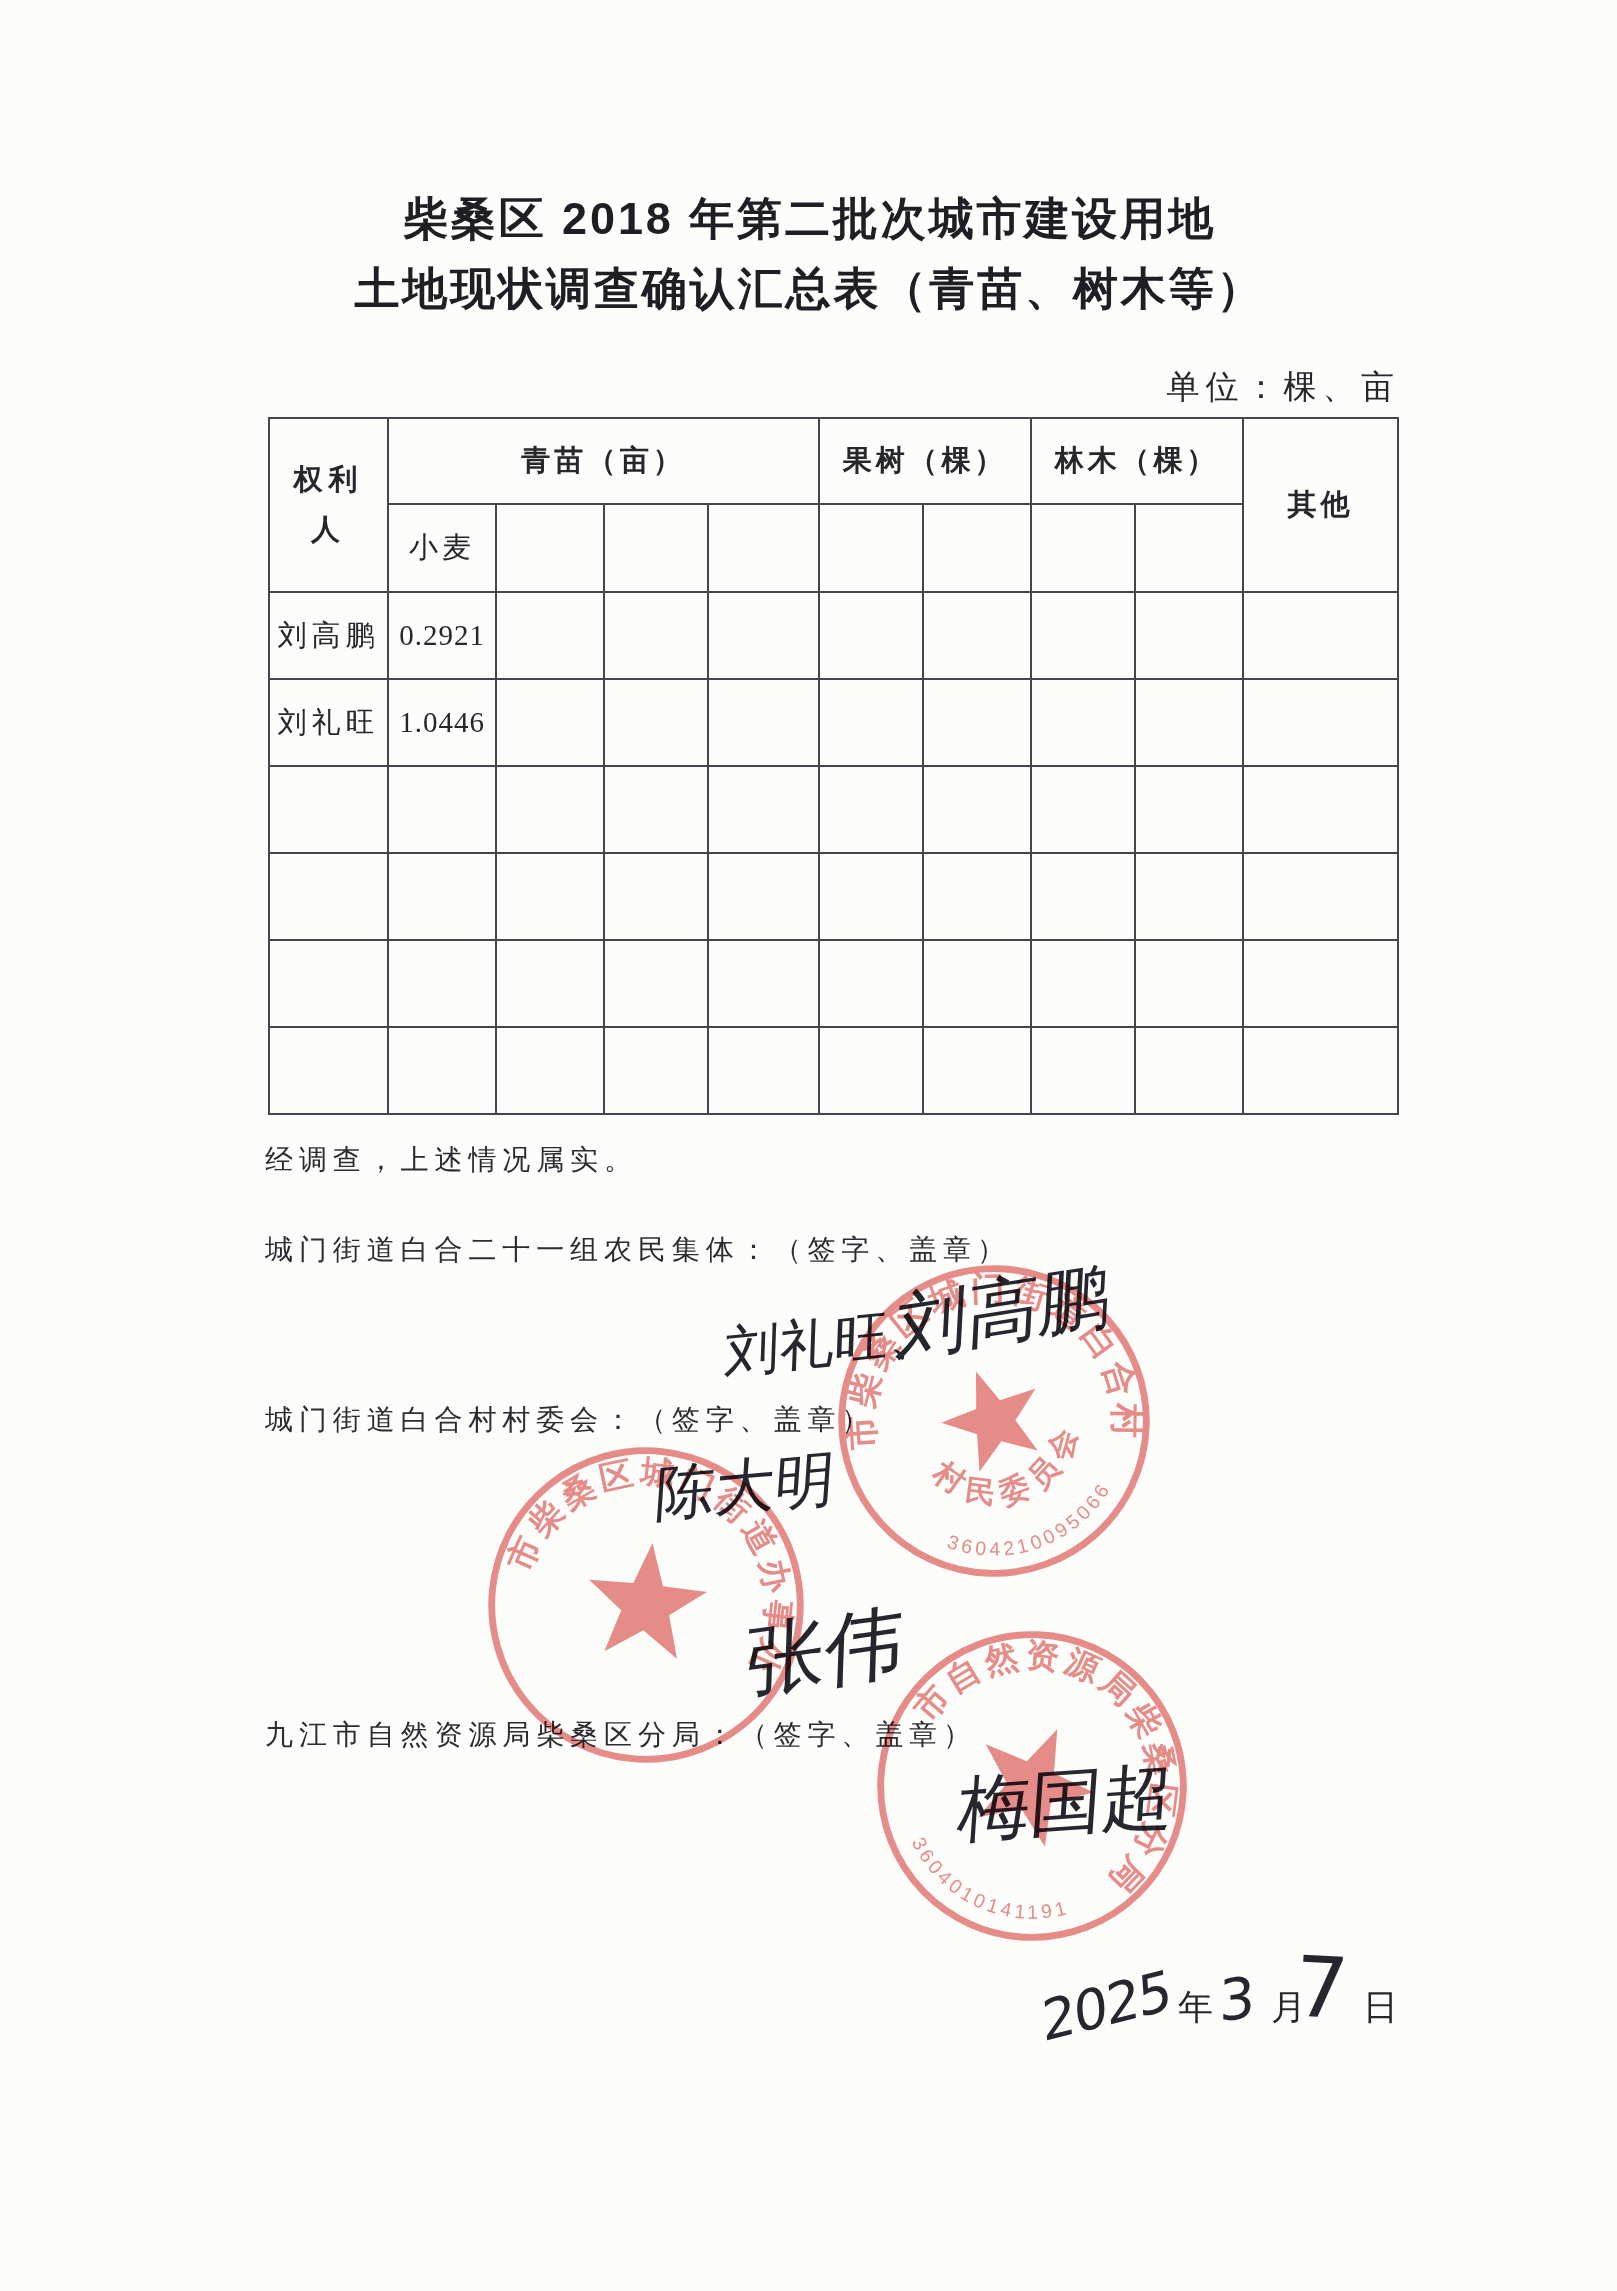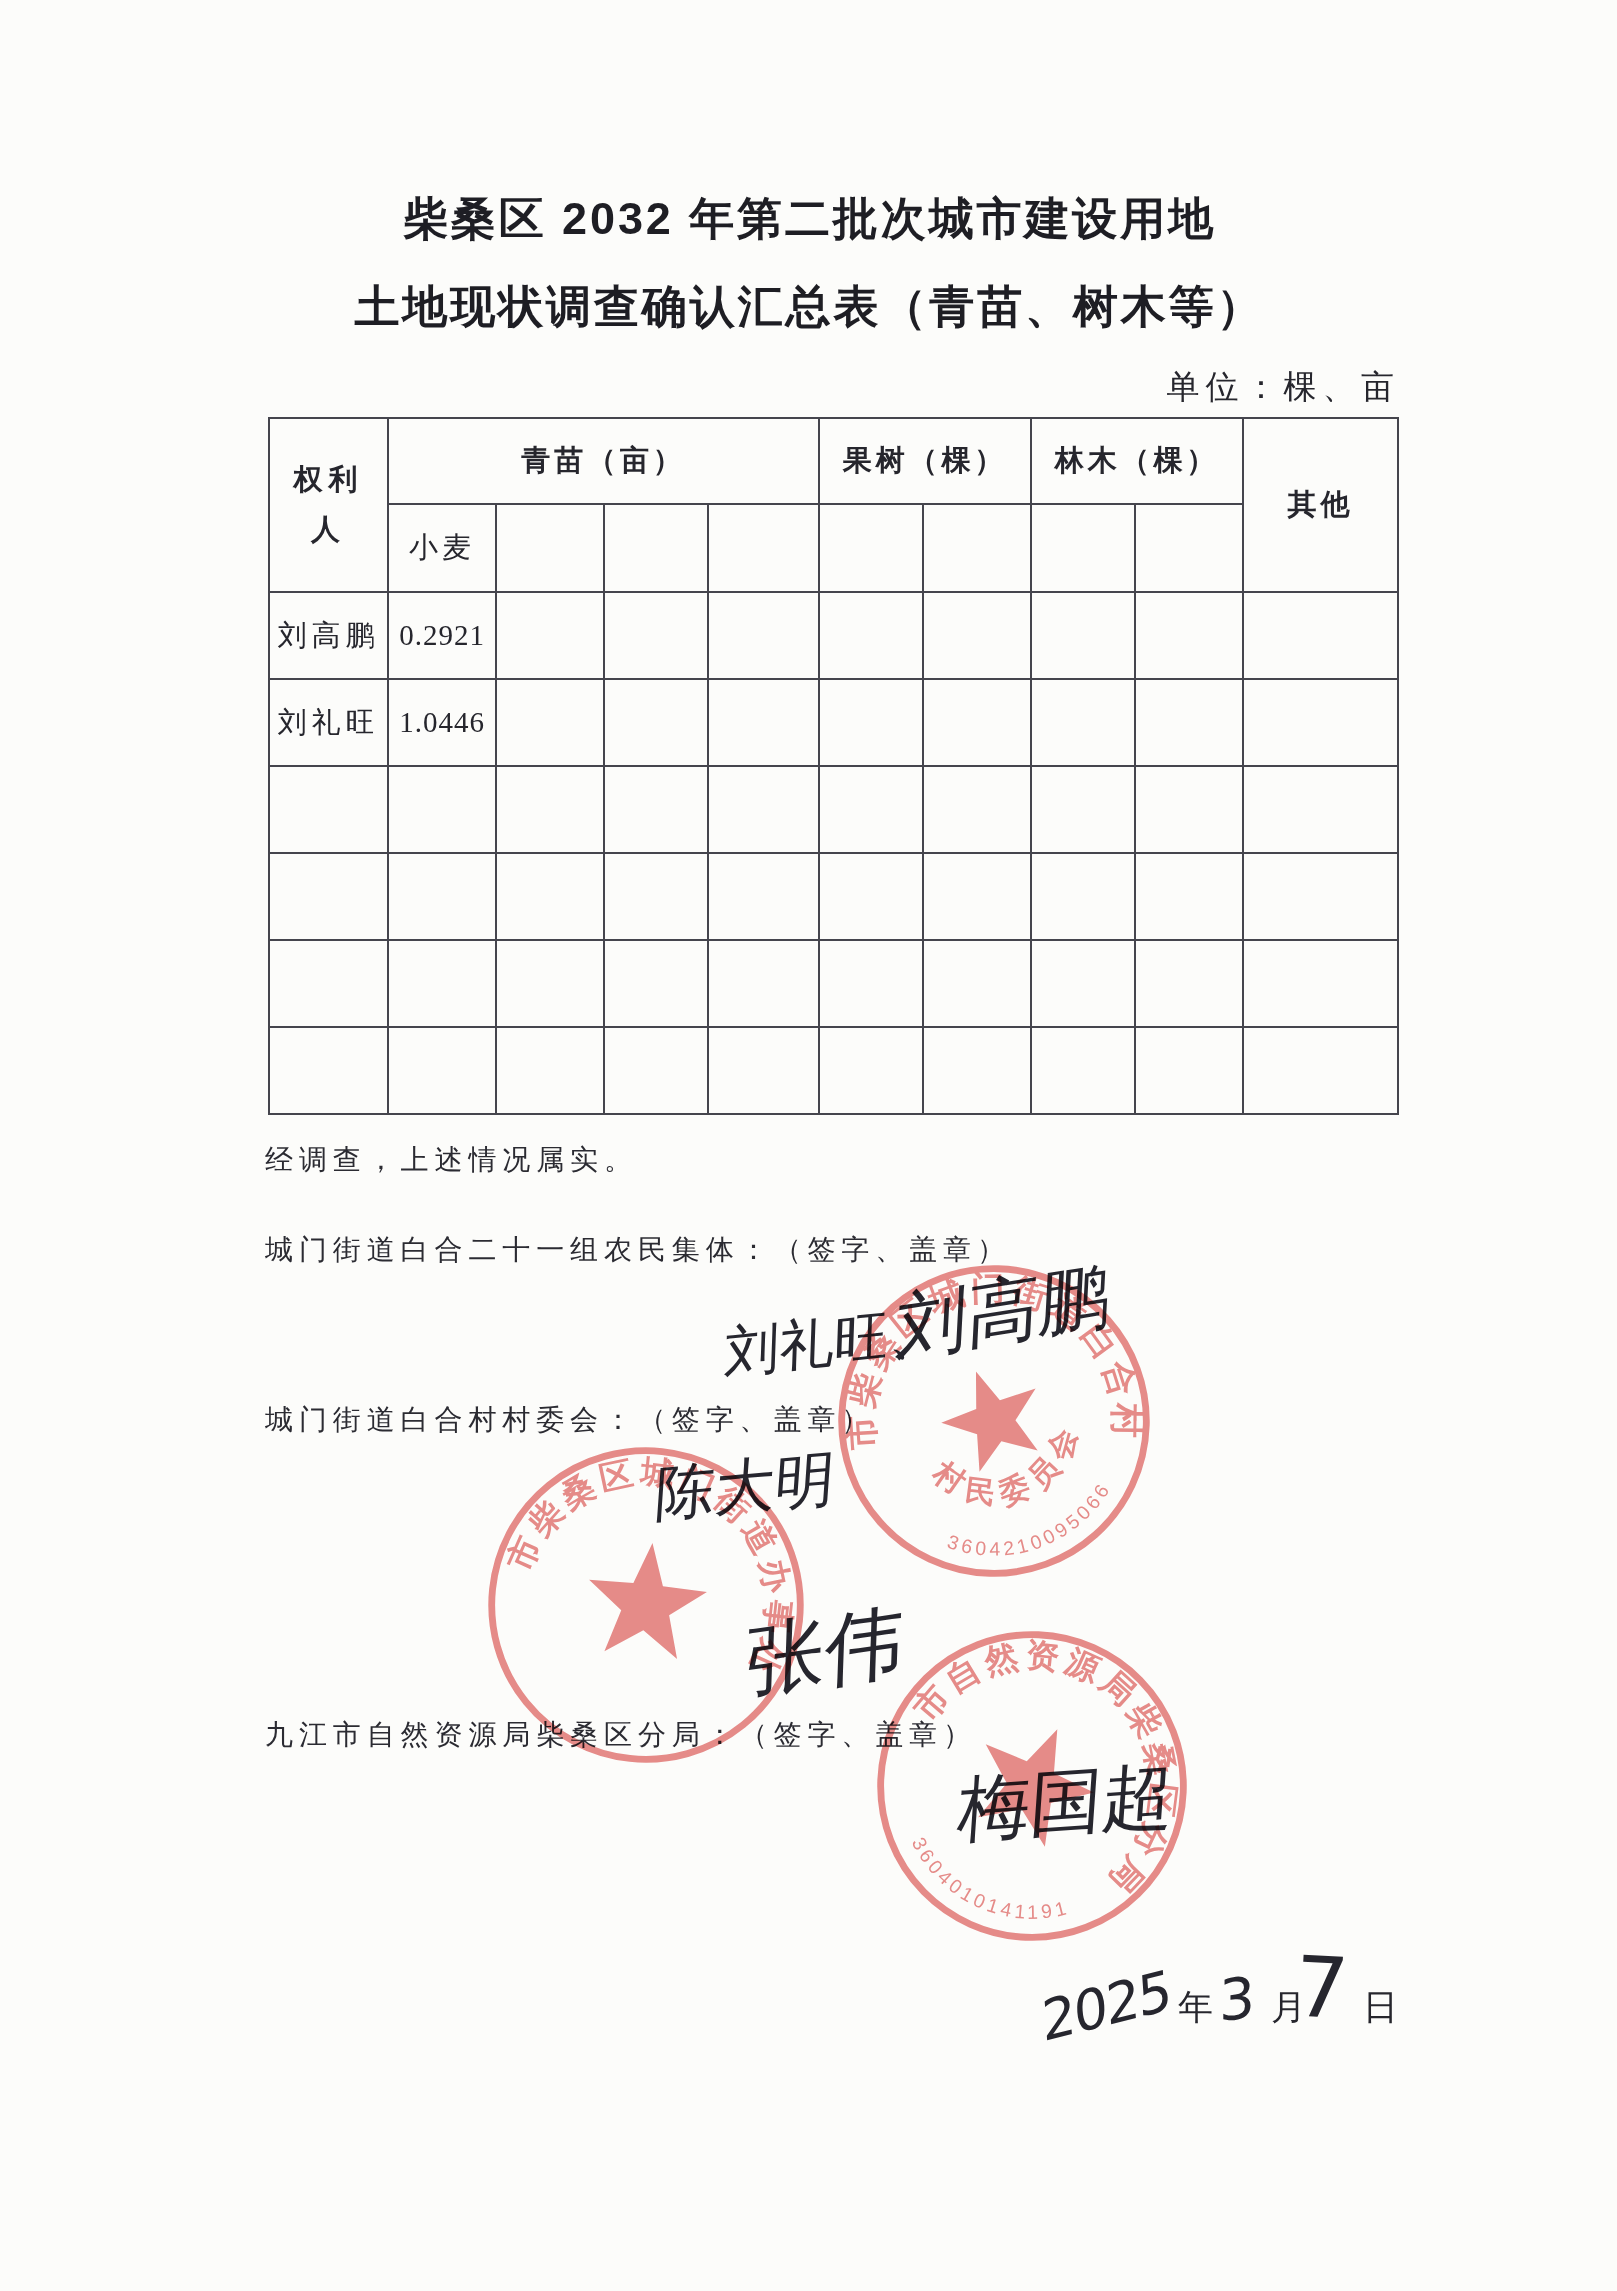--- a/index.html
+++ b/index.html
@@ -13,21 +13,21 @@
   }
   
   .title{
     position:absolute;left:127px;width:1365px;
     text-align:center;
     font-family:"Liberation Sans","DejaVu Sans",sans-serif;
     font-weight:bold;color:#1e1e24;
     font-size:45px;letter-spacing:2.9px;white-space:nowrap;
   }
   .title1{top:189px;}
-  .title2{top:277px;text-align:center;}
+  .title2{top:259px;text-align:center;}
   .unit-note{
     position:absolute;top:365px;right:218px;
     font-size:33px;letter-spacing:5.9px;color:#26262d;white-space:nowrap;
   }
   
   table.summary{
     position:absolute;left:268px;top:417px;
     width:1131px;border-collapse:collapse;table-layout:fixed;
   }
   table.summary td{
@@ -87,21 +87,21 @@
   .seal text{font-family:"Liberation Sans","DejaVu Sans",sans-serif;}
   .seal-village-committee{left:828px;top:1255px;transform:rotate(-20deg);}
   .seal-subdistrict-office{left:480px;top:1439px;transform:rotate(6deg);}
   .seal-resources-bureau{left:866px;top:1620px;transform:rotate(24deg);}
 </style>
 </head>
 <body>
 
 <div class="page">
 
-  <div class="title title1">柴桑区 2032 年第二批次城市建设用地</div>
+  <div class="title title1">柴桑区 2018 年第二批次城市建设用地</div>
   <div class="title title2">土地现状调查确认汇总表（青苗、树木等）</div>
   <div class="unit-note">单位：棵、亩</div>
 
   <table class="summary">
     <colgroup>
       <col style="width:119px">
         <col style="width:108px">
         <col style="width:108px">
         <col style="width:104px">
         <col style="width:111px">

